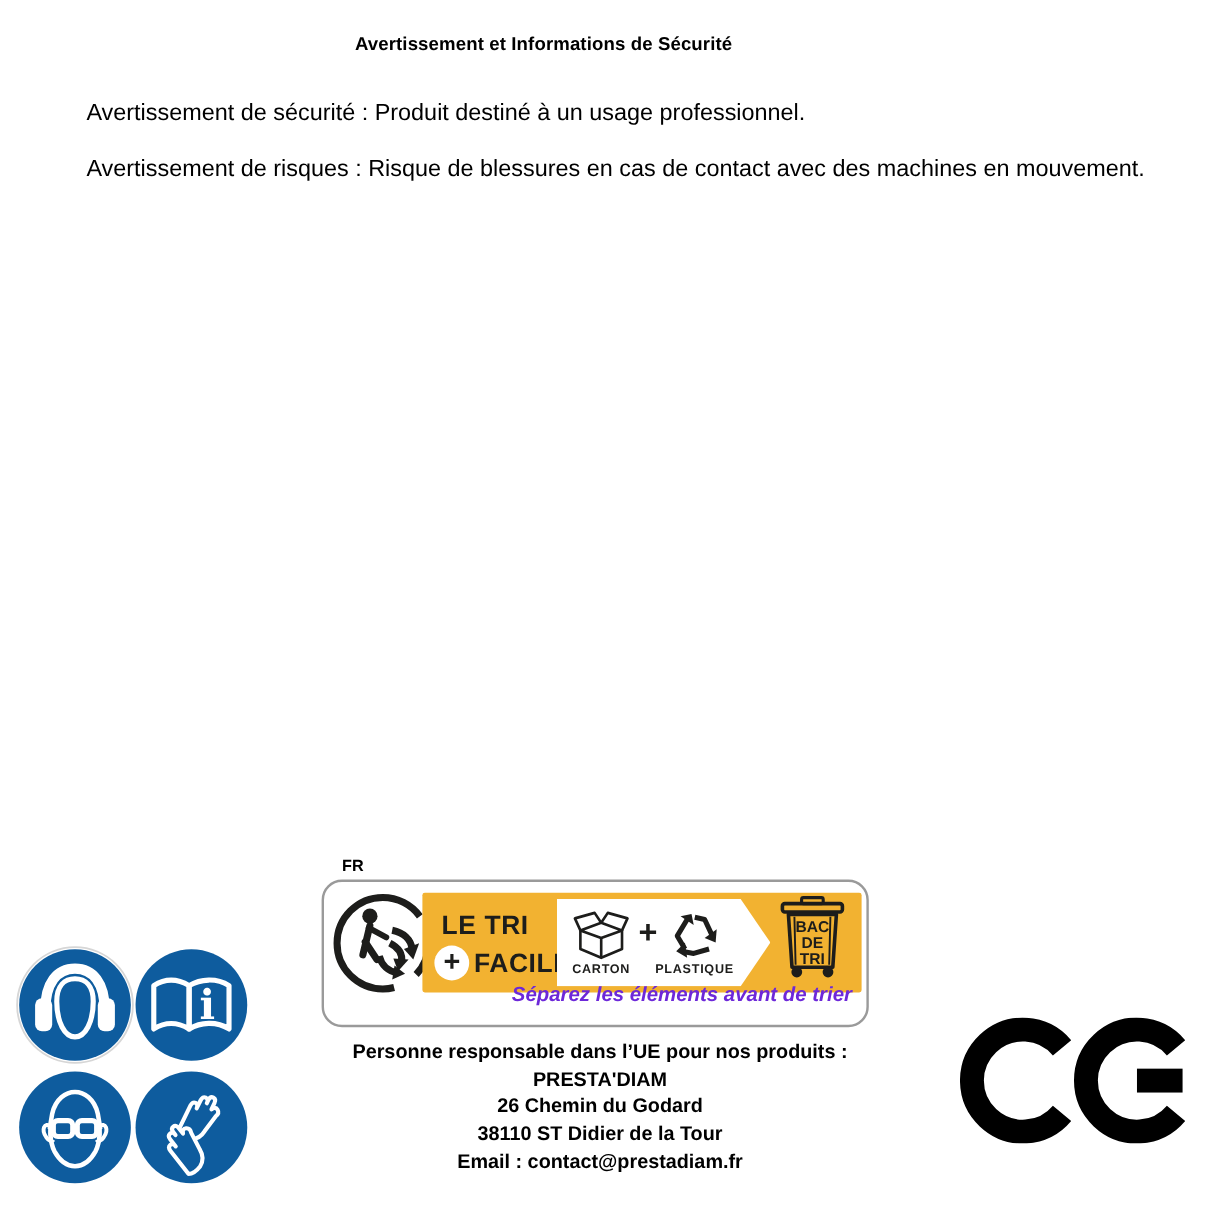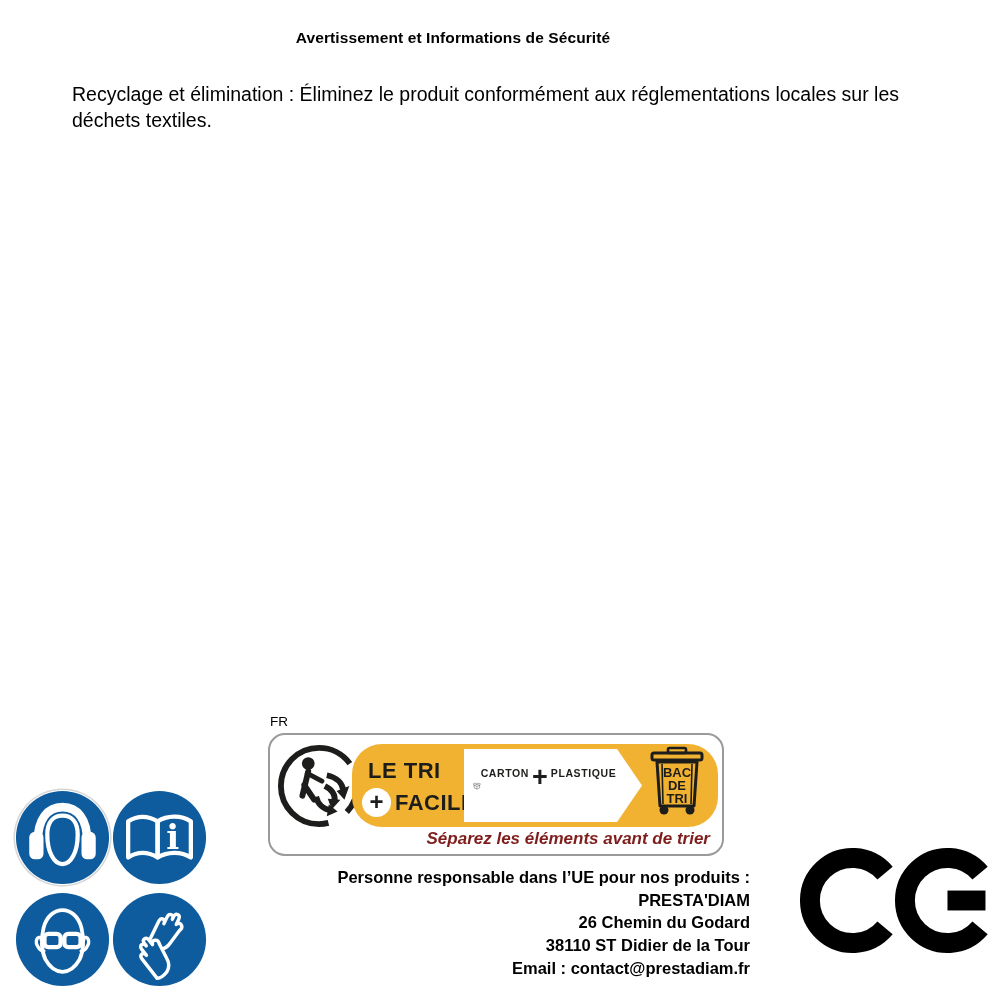--- a/index.html
+++ b/index.html
@@ -13,67 +13,67 @@
   }
   .content{
     position:absolute;left:72px;top:81px;width:900px;
     font-size:19.5px;line-height:26px;
   }
   .content p{margin:0 0 21px 0;white-space:pre-line;}
   
   .picto{position:absolute;width:95px;height:95px;}
   .picto.ringed{border-radius:50%;box-shadow:0 0 0 1.5px #d6d6d6;}
   
-  .fr-tag{position:absolute;left:270px;top:714px;font-size:13.5px;font-weight:normal;}
+  .fr-tag{position:absolute;left:285px;top:714px;font-size:13.5px;font-weight:bold;}
   .infotri{
     position:absolute;left:268px;top:733px;width:456px;height:123px;
     border:2px solid #9a9a9a;border-radius:17px;background:#fff;box-sizing:border-box;
   }
   .triman{position:absolute;left:6px;top:8px;width:86px;height:86px;}
   .band{
     position:absolute;left:82px;top:9px;width:366px;height:83px;
-    background:#F2B231;border-radius:30px;
+    background:#F2B231;border-radius:2px;
   }
   .brand{position:absolute;left:10px;top:14px;width:110px;color:#1d1d1b;}
   .brand-l1{font-size:22px;font-weight:800;letter-spacing:.5px;margin-left:6px;}
   .brand-l2{display:flex;align-items:center;margin-top:4px;}
   .plus-circle{
     width:29px;height:29px;border-radius:50%;background:#fff;color:#1d1d1b;
     font-size:24px;font-weight:800;line-height:27px;text-align:center;flex:0 0 auto;
   }
   .facile{font-size:22px;font-weight:800;letter-spacing:.5px;margin-left:4px;}
   .panel{
     position:absolute;left:112px;top:5px;width:178px;height:73px;background:#fff;
     clip-path:polygon(0 0,86% 0,100% 50%,86% 100%,0 100%);
     display:flex;align-items:center;padding-left:9px;box-sizing:border-box;
   }
-  .material{display:flex;flex-direction:row;width:56px;}
+  .material{display:flex;flex-direction:column;align-items:center;width:56px;}
   .material .mat-label{font-size:10.5px;font-weight:bold;letter-spacing:.6px;color:#1d1d1b;margin-top:2px;}
   .mat-plus{font-size:27px;font-weight:800;color:#1d1d1b;margin:0 3px 16px 3px;}
   .bin{position:absolute;left:296px;top:2px;width:58px;height:70px;}
   .tagline{
-    position:absolute;right:12px;top:94px;font-size:17px;font-style:italic;
-    font-weight:600;color:#7f1d1d;white-space:nowrap;
+    position:absolute;right:12px;top:84px;font-size:17px;font-style:italic;
+    font-weight:600;color:#6d28d9;white-space:nowrap;
   }
   
   .responsible{
-    position:absolute;left:250px;top:866px;width:500px;text-align:right;
+    position:absolute;left:250px;top:866px;width:500px;text-align:center;
     font-size:16.5px;font-weight:bold;line-height:22.7px;white-space:pre-line;
   }
   .ce{position:absolute;left:800px;top:848px;width:190px;height:105px;}
   svg{display:block;}
 </style>
 </head>
 <body>
 
 <div class="page-title">Avertissement et Informations de Sécurité</div>
 
 <div class="content">
-  <p>Recyclage et élimination : Éliminez le produit conformément aux réglementations locales sur les
-déchets textiles.</p>
+  <p>Avertissement de sécurité : Produit destiné à un usage professionnel.</p>
+  <p>Avertissement de risques : Risque de blessures en cas de contact avec des machines en mouvement.</p>
 </div>
 
 <svg class="picto ringed" style="left:15px;top:790px;" viewBox="0 0 100 100">
   <circle cx="50" cy="50" r="49" fill="#0e5c9e"></circle>
   <path d="M24,54 C24,31 34,18 50,18 C66,18 76,31 76,54" fill="none" stroke="#fff" stroke-width="9"></path>
   <rect x="15" y="44" width="15" height="29" rx="6" fill="#fff"></rect>
   <rect x="70" y="44" width="15" height="29" rx="6" fill="#fff"></rect>
   <path d="M34,47 C34,33 41,27 50,27 C59,27 66,33 66,47 C66,65 59,78 50,78 C41,78 34,65 34,47 Z" fill="none" stroke="#fff" stroke-width="4.5"></path>
 </svg>
 

